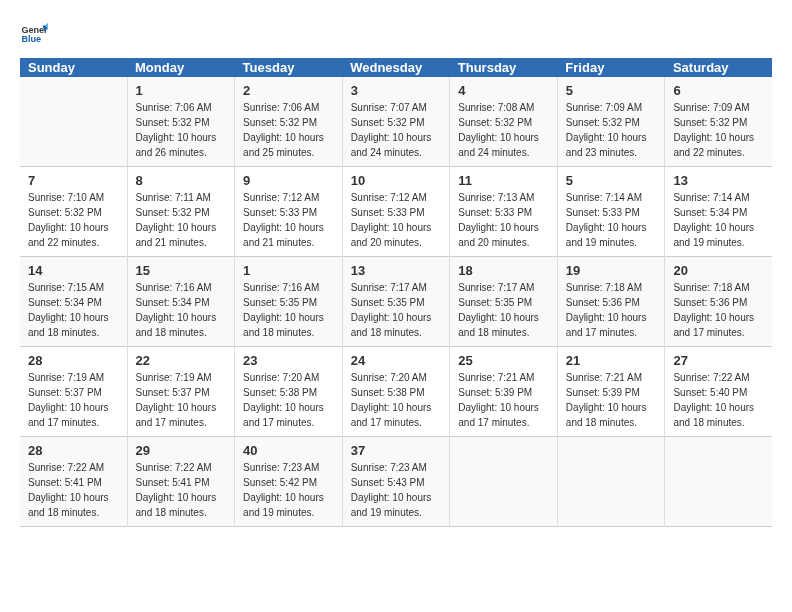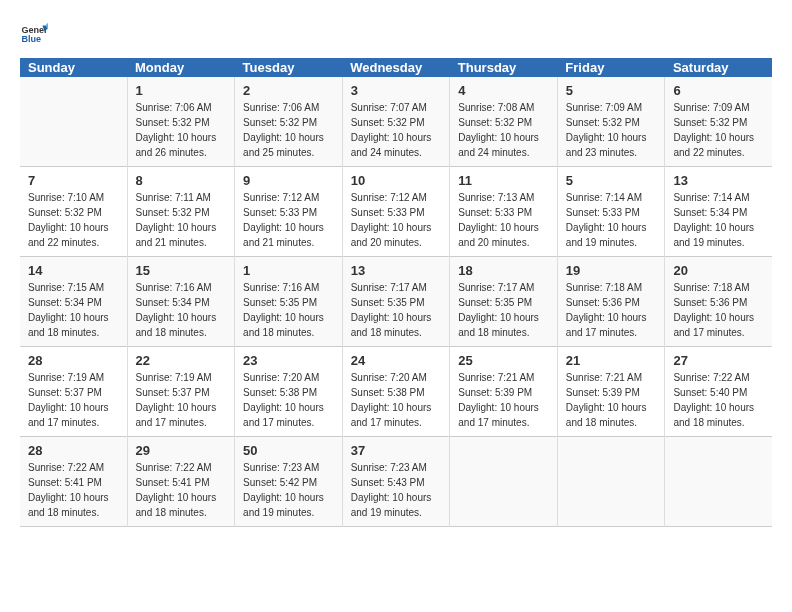--- a/index.html
+++ b/index.html
@@ -232,21 +232,21 @@
       <tr>
         <td>
           <span class="day-number">28</span>
           <div class="day-info">Sunrise: 7:22 AM<br>Sunset: 5:41 PM<br>Daylight: 10 hours<br>and 18 minutes.</div>
         </td>
         <td>
           <span class="day-number">29</span>
           <div class="day-info">Sunrise: 7:22 AM<br>Sunset: 5:41 PM<br>Daylight: 10 hours<br>and 18 minutes.</div>
         </td>
         <td>
-          <span class="day-number">50</span>
+          <span class="day-number">40</span>
           <div class="day-info">Sunrise: 7:23 AM<br>Sunset: 5:42 PM<br>Daylight: 10 hours<br>and 19 minutes.</div>
         </td>
         <td>
           <span class="day-number">37</span>
           <div class="day-info">Sunrise: 7:23 AM<br>Sunset: 5:43 PM<br>Daylight: 10 hours<br>and 19 minutes.</div>
         </td>
         <td></td>
         <td></td>
         <td></td>
       </tr>

